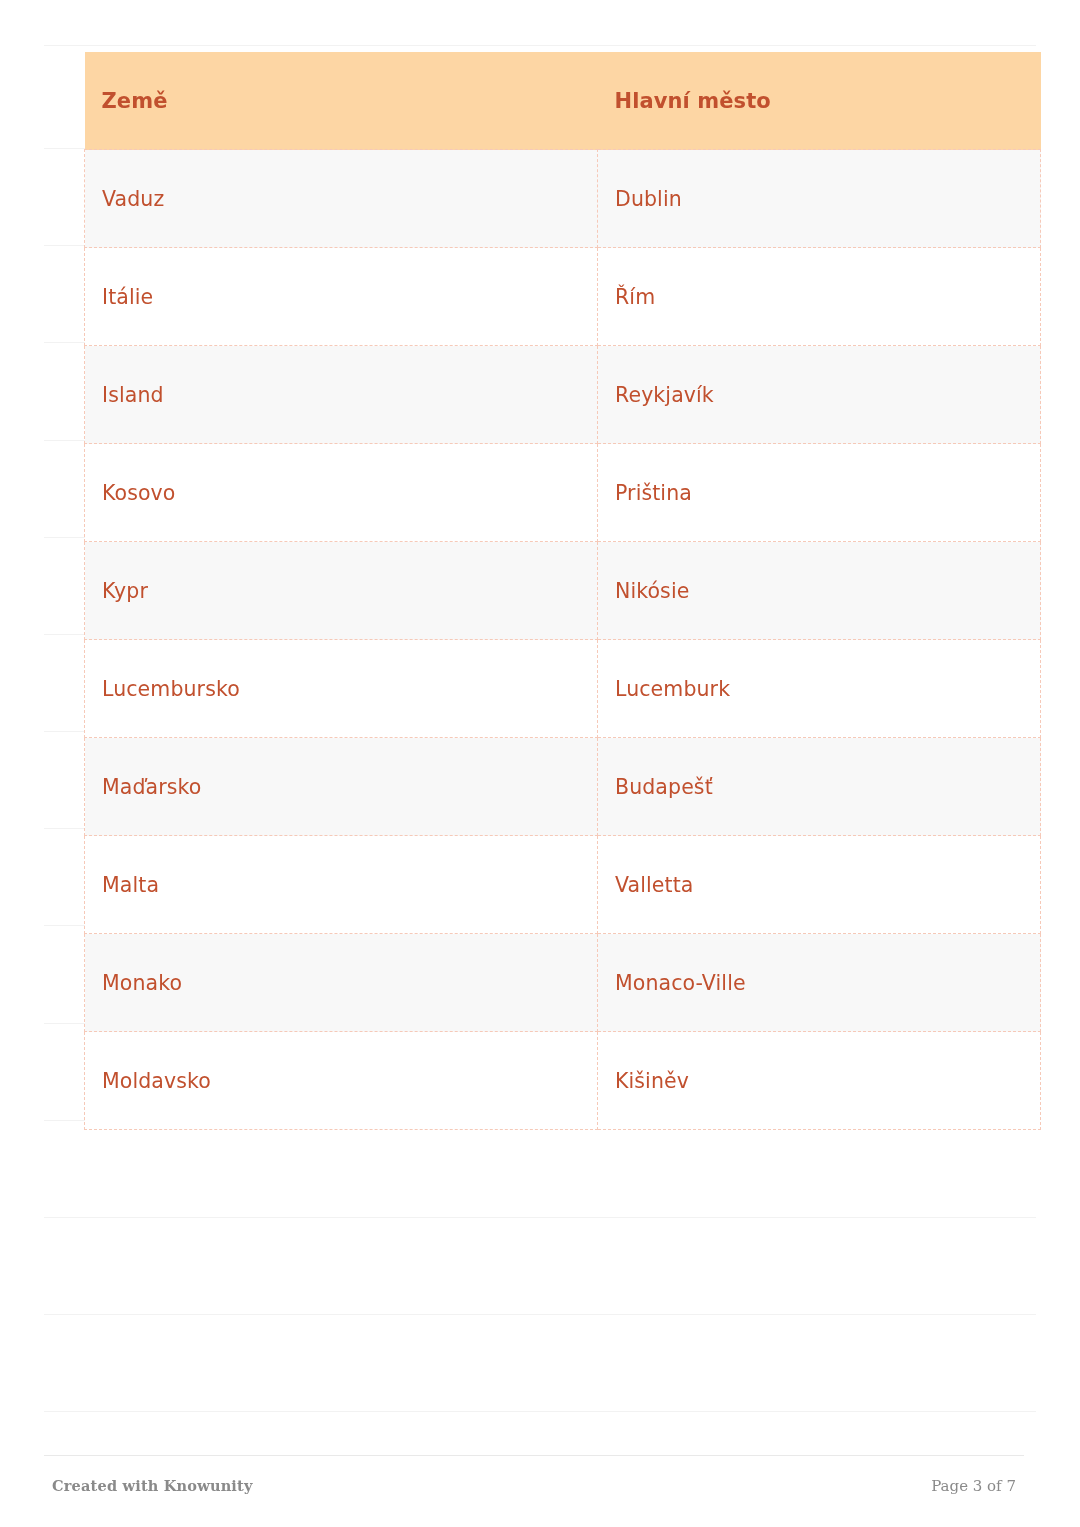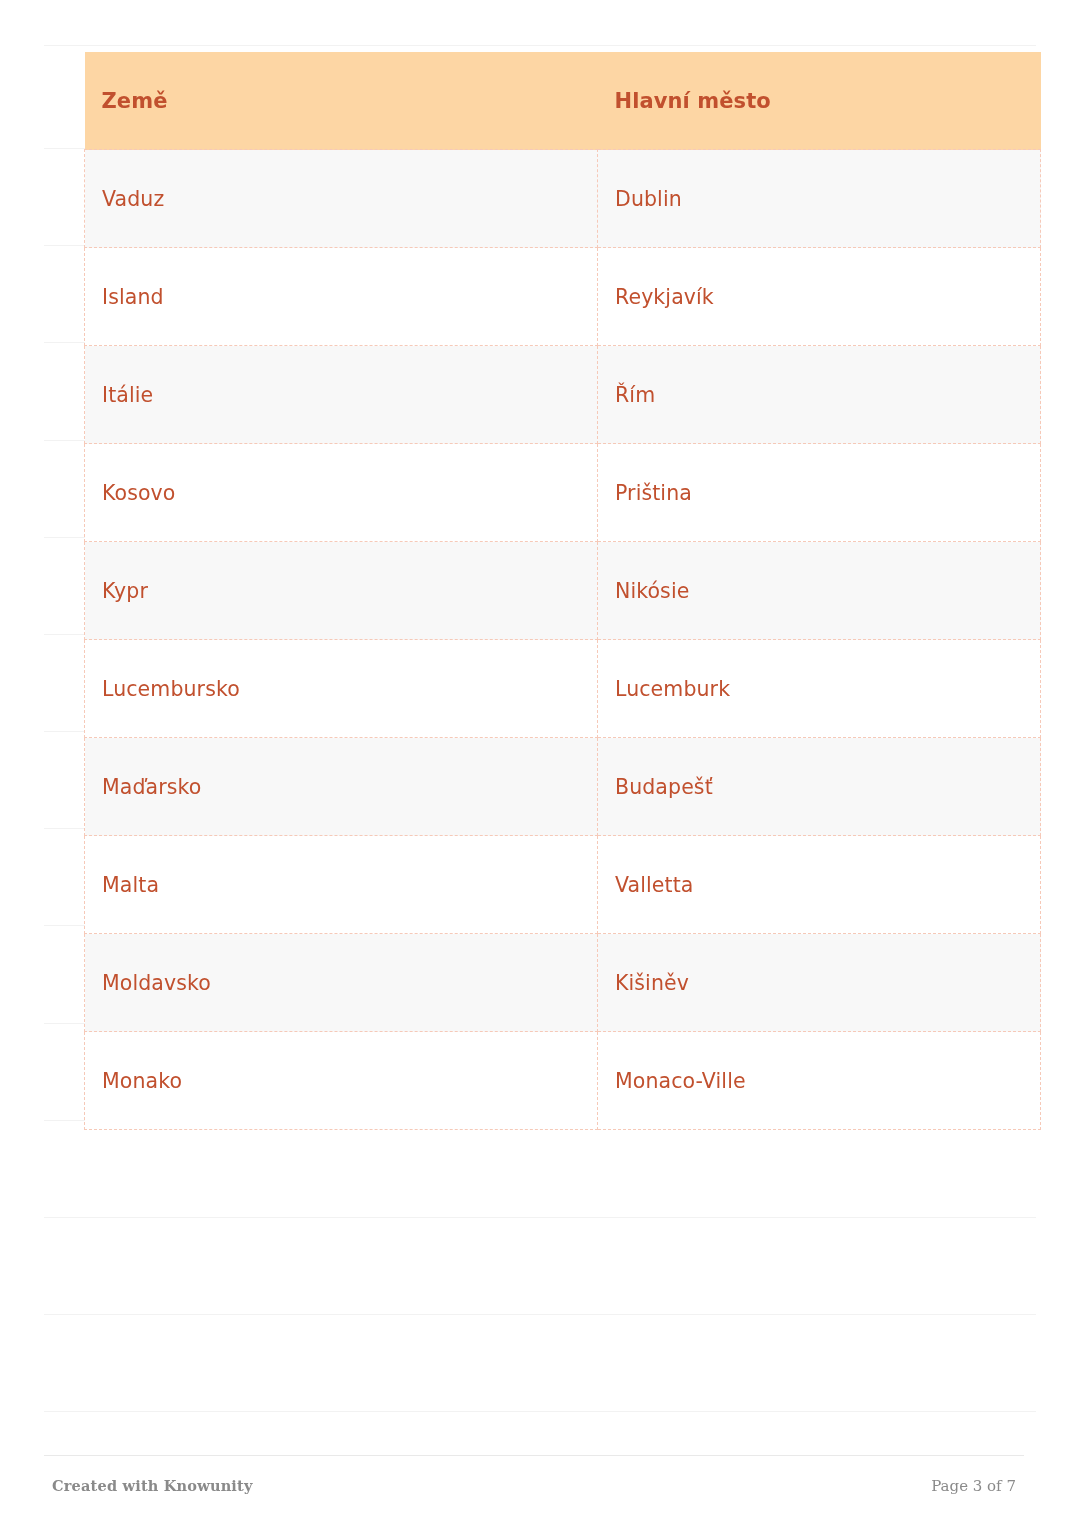--- a/index.html
+++ b/index.html
@@ -152,54 +152,54 @@
           <th class="col-country">Země</th>
           <th class="col-capital">Hlavní město</th>
         </tr>
       </thead>
       <tbody>
         <tr>
           <td class="col-country">Vaduz</td>
           <td class="col-capital">Dublin</td>
         </tr>
         <tr>
+          <td class="col-country">Itálie</td>
+          <td class="col-capital">Řím</td>
+        </tr>
+        <tr>
           <td class="col-country">Island</td>
           <td class="col-capital">Reykjavík</td>
         </tr>
         <tr>
-          <td class="col-country">Itálie</td>
-          <td class="col-capital">Řím</td>
-        </tr>
-        <tr>
           <td class="col-country">Kosovo</td>
           <td class="col-capital">Priština</td>
         </tr>
         <tr>
           <td class="col-country">Kypr</td>
           <td class="col-capital">Nikósie</td>
         </tr>
         <tr>
           <td class="col-country">Lucembursko</td>
           <td class="col-capital">Lucemburk</td>
         </tr>
         <tr>
           <td class="col-country">Maďarsko</td>
           <td class="col-capital">Budapešť</td>
         </tr>
         <tr>
           <td class="col-country">Malta</td>
           <td class="col-capital">Valletta</td>
         </tr>
         <tr>
+          <td class="col-country">Monako</td>
+          <td class="col-capital">Monaco-Ville</td>
+        </tr>
+        <tr>
           <td class="col-country">Moldavsko</td>
           <td class="col-capital">Kišiněv</td>
-        </tr>
-        <tr>
-          <td class="col-country">Monako</td>
-          <td class="col-capital">Monaco-Ville</td>
         </tr>
       </tbody>
     </table>
   </div>
 
   <div class="footer">
     <div class="footer-rule"></div>
     <div class="footer-left">Created with Knowunity</div>
     <div class="footer-right">Page 3 of 7</div>
   </div>

